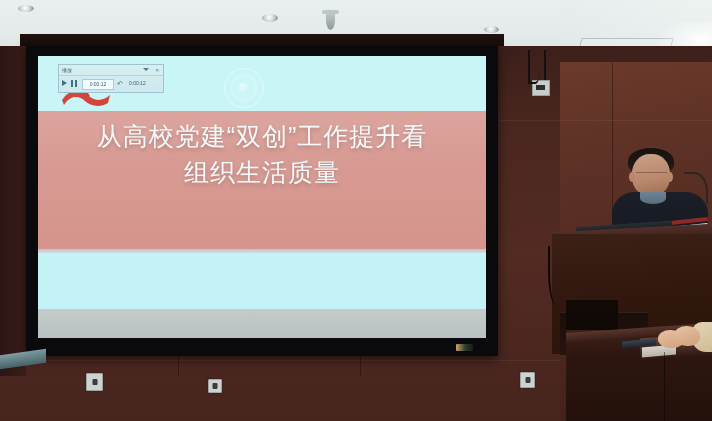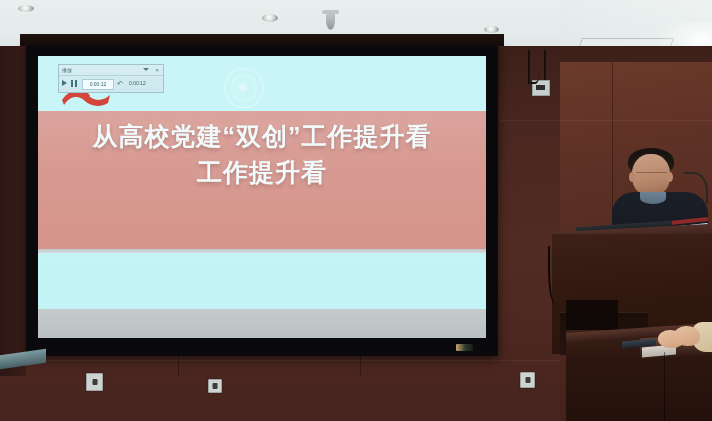--- a/index.html
+++ b/index.html
@@ -126,21 +126,21 @@
     content:"";position:absolute;left:0;bottom:-4px;width:448px;height:4px;
     background:linear-gradient(180deg,rgba(190,190,195,.85),rgba(215,218,220,.9));
   }
   .slide-footerline{
     position:absolute;left:0;top:253px;width:448px;height:29px;
     background:linear-gradient(180deg,#c4cbcb 0%,#b9c1c1 100%);
   }
   .slide-title{
     position:absolute;left:0;top:62px;width:448px;
     text-align:center;color:#f2fbfc;
-    font-size:25px;font-weight:700;letter-spacing:1px;
+    font-size:25px;font-weight:400;letter-spacing:1px;
     line-height:36px;
     text-shadow:0 2px 4px rgba(120,60,55,.45), 0 0 10px rgba(255,255,255,.30);
   }
   .slide-title .l2{display:block;}
   .slide-presenter{
     position:absolute;left:0;top:213px;width:448px;
     text-align:center;color:#9fb9c2;
     font-size:12px;font-weight:700;letter-spacing:1px;
     text-shadow:0 1px 2px rgba(255,255,255,.5);
     padding-left:100px;box-sizing:border-box;
@@ -372,21 +372,21 @@
 
         <div class="emblem"></div>
 
         <svg class="red-ribbon" viewBox="0 0 52 22">
           <path d="M2 14 C10 2, 22 2, 28 9 C33 15, 42 16, 50 9 L48 17 C40 22, 30 20, 25 15 C19 9, 10 9, 4 19 Z" fill="#d4453c"></path>
           <path d="M26 4 L30 10 L24 12 Z" fill="#d4453c"></path>
         </svg>
 
         <div class="slide-title">
           <span>从高校党建“双创”工作提升看</span>
-          <span class="l2">工作提升看</span>
+          <span class="l2">组织生活质量</span>
         </div>
 
 
         <div class="mediabar">
           <div class="mb-top">
             <span class="mb-title">播放</span>
             <span class="mb-caret"></span>
             <span class="mb-close">×</span>
           </div>
           <div class="mb-row">

